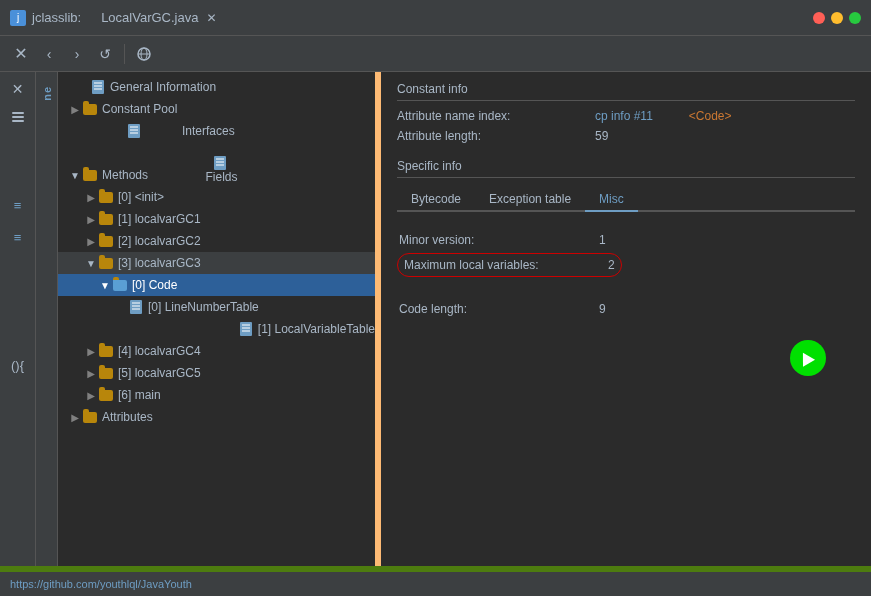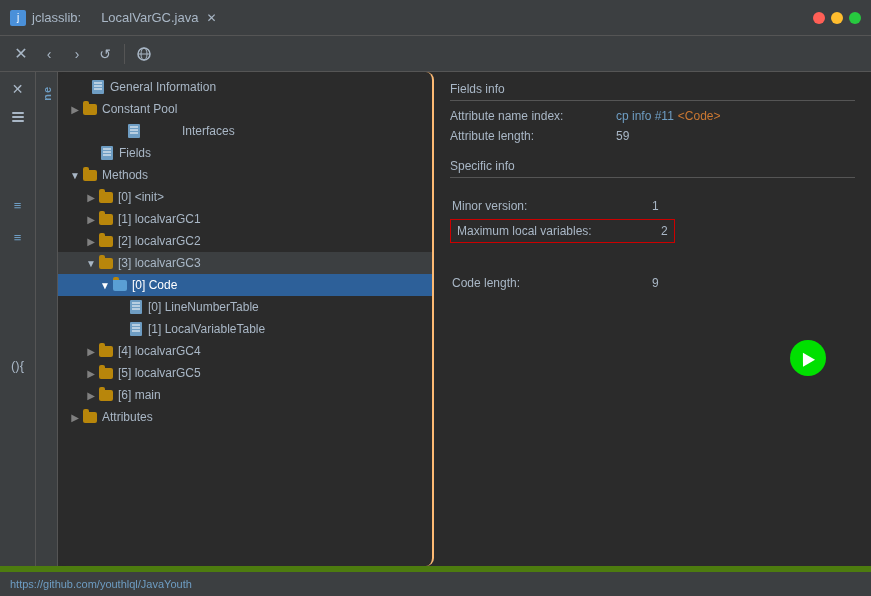--- a/index.html
+++ b/index.html
@@ -109,26 +109,25 @@
       cursor: pointer;
       display: flex;
       align-items: center;
       justify-content: center;
       border-radius: 3px;
       font-size: 14px;
     }
 
     
     .tree-panel {
-      width: 376px;
+      width: 323px;
       background: #2b2b2b;
-      border-right: 2px solid #fdba74;
+      border-right: 6px solid #fdba74;
       overflow-y: auto;
       padding: 4px 0;
-      border-radius: 8px;
     }
 
     .tree-item {
       display: flex;
       align-items: center;
       height: 22px;
       padding-left: 4px;
       cursor: pointer;
       white-space: nowrap;
     }
@@ -214,20 +213,21 @@
       color: #a9b7c6;
       margin-bottom: 8px;
       border-bottom: 1px solid #555;
       padding-bottom: 4px;
     }
 
     .info-row {
       display: flex;
       align-items: center;
       margin-bottom: 6px;
+      gap: 32px;
     }
     .info-label {
       color: #a9b7c6;
       font-size: 12px;
       min-width: 160px;
     }
     .info-value {
       color: #6e9dc3;
       font-size: 12px;
       margin-left: 6px;
@@ -269,24 +269,24 @@
       font-size: 12px;
       min-width: 200px;
     }
     .data-value {
       color: #a9b7c6;
       font-size: 12px;
     }
     .highlighted-row {
       border: 1px solid #cc0000;
       padding: 4px 6px;
-      border-radius: 0;
+      border-radius: 12px;
       display: inline-flex;
       align-items: center;
-      margin-bottom: 12px;
+      margin-bottom: 4px;
     }
 
     
     .status-bar {
       height: 30px;
       background: #3c3f41;
       border-top: 6px solid #4d7c0f;
       display: flex;
       align-items: center;
       padding: 0 10px;
@@ -396,21 +396,21 @@
     </div>
 
     <div class="tree-item" style="padding-left: 18px; gap: 36px;">
       <div class="tree-arrow"></div>
       <div class="tree-icon">
         <div class="doc-icon"></div>
       </div>
       <span class="tree-label">Interfaces</span>
     </div>
 
-    <div class="tree-item" style="padding-left: 27px;">
+    <div class="tree-item" style="padding-left: 10px; flex-direction: column;">
       <div class="tree-arrow"></div>
       <div class="tree-icon">
         <div class="doc-icon"></div>
       </div>
       <span class="tree-label">Fields</span>
     </div>
 
     <div class="tree-item" style="padding-left: 10px;">
       <div class="tree-arrow expanded">▼</div>
       <div class="tree-icon">
@@ -460,21 +460,21 @@
     </div>
 
     <div class="tree-item" style="padding-left: 56px;">
       <div class="tree-arrow"></div>
       <div class="tree-icon">
         <div class="doc-icon"></div>
       </div>
       <span class="tree-label">[0] LineNumberTable</span>
     </div>
 
-    <div class="tree-item" style="padding-left: 56px;">
+    <div class="tree-item" style="padding-left: 56px; justify-content: flex-end;">
       <div class="tree-arrow"></div>
       <div class="tree-icon">
         <div class="doc-icon"></div>
       </div>
       <span class="tree-label">[1] LocalVariableTable</span>
     </div>
 
     <div class="tree-item" style="padding-left: 26px;">
       <div class="tree-arrow" style="color:#808080;">▶</div>
       <div class="tree-icon">
@@ -504,37 +504,42 @@
       <div class="tree-icon">
         <div class="folder-icon"></div>
       </div>
       <span class="tree-label">Attributes</span>
     </div>
 
   </div>
 
   <div class="right-panel">
 
-    <div class="section-title">Fields info</div>
+    <div class="section-title">Constant info</div>
 
     <div class="info-row">
       <span class="info-label">Attribute name index:</span>
       <a style="color:#6e9dc3; font-size:12px; margin-left:6px; text-decoration:none; cursor:pointer;">cp info #11</a>
       <span class="info-value orange" style="margin-left:4px;">&lt;Code&gt;</span>
     </div>
 
     <div class="info-row">
       <span class="info-label">Attribute length:</span>
       <span class="info-value plain" style="margin-left:6px;">59</span>
     </div>
 
     <div style="height:10px;"></div>
 
     <div class="section-title">Specific info</div>
 
+    <div class="tabs-row">
+      <div class="tab">Bytecode</div>
+      <div class="tab">Exception table</div>
+      <div class="tab active">Misc</div>
+    </div>
 
     <div class="data-row">
       <span class="data-label">Minor version:</span>
       <span class="data-value">1</span>
     </div>
 
     <div>
       <div class="highlighted-row">
         <span class="data-label">Maximum local variables:</span>
         <span class="data-value" style="margin-left:4px;">2</span>

